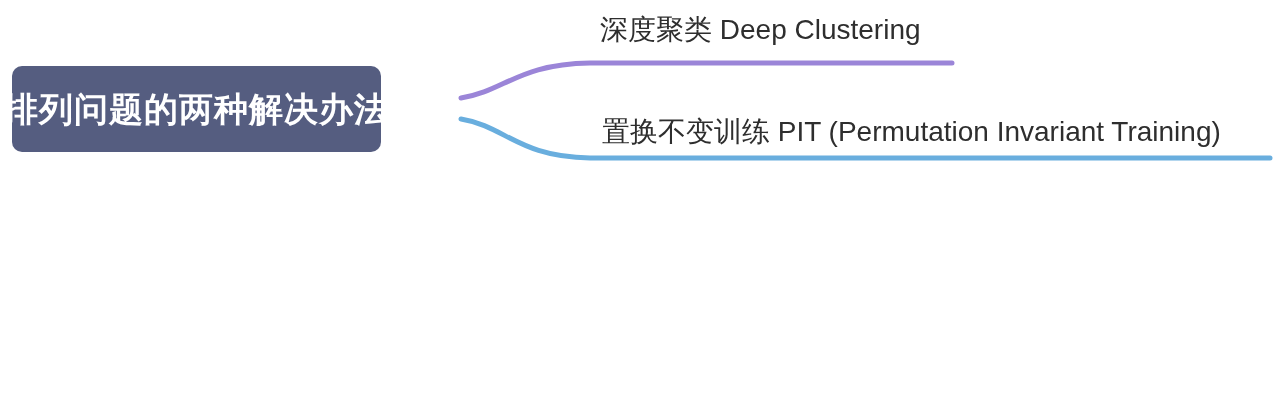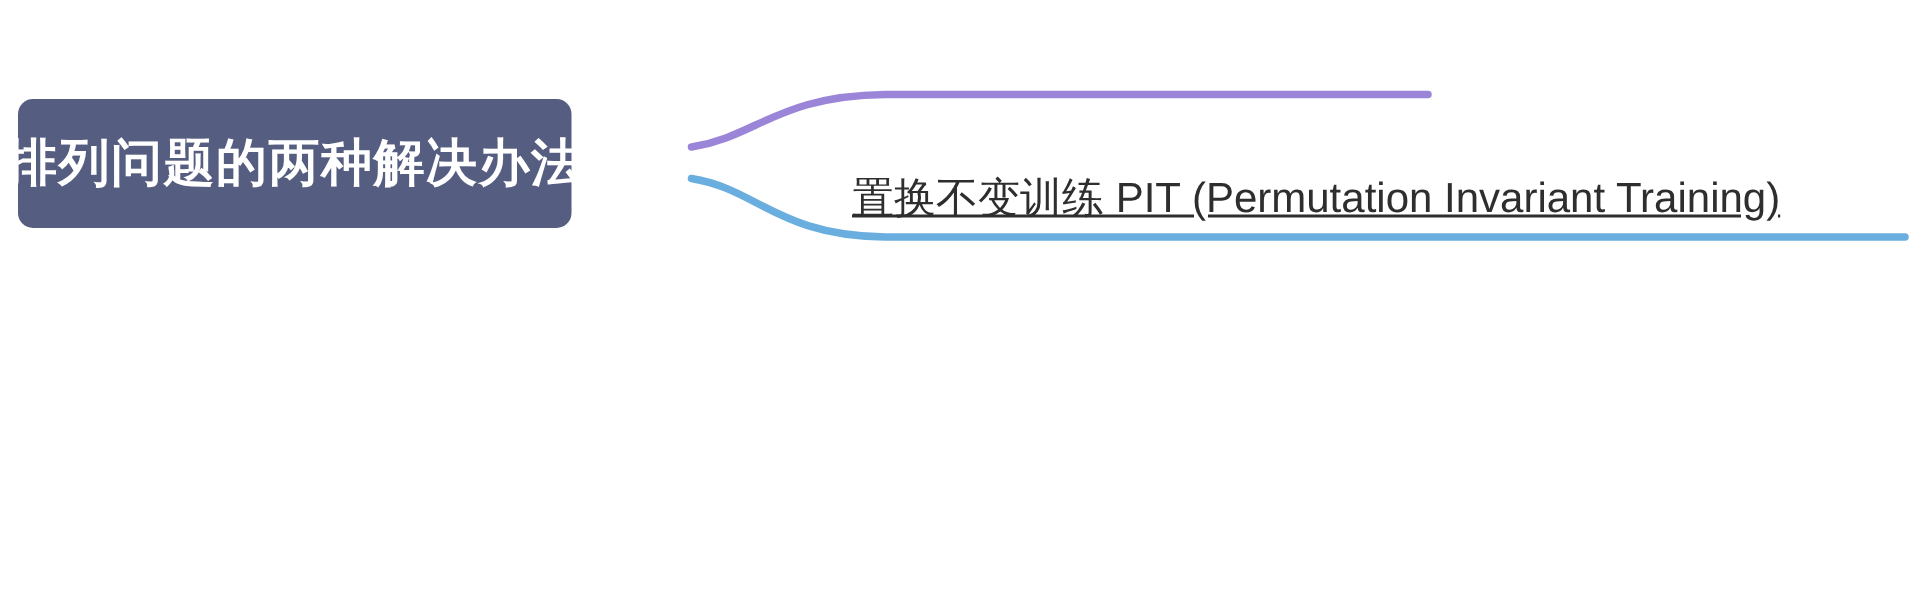--- a/index.html
+++ b/index.html
@@ -51,35 +51,35 @@
     color: var(--branch-text, #2e2e2e);
     font-size: 28px;
     line-height: 32px;
     cursor: default;
   }
   .branch-topic.deep-clustering {
     left: 600px;
     top: 14px;
   }
   .branch-topic.pit {
-    left: 568px;
+    left: 602px;
     top: 116px;
-    text-decoration: underline;
   }
 </style>
 </head>
 <body>
 
 <div class="mindmap-canvas">
 
   <svg class="connector-layer" viewBox="0 0 1284 407" xmlns="http://www.w3.org/2000/svg">
     <path d="M 461 98 C 505 91 518 64 590 63 L 952 63" fill="none" stroke-width="5" stroke-linecap="round" stroke="#9b85d8"></path>
     <path d="M 461 119 C 505 126 518 157 590 158 L 1270 158" fill="none" stroke-width="5" stroke-linecap="round" stroke="#69aede"></path>
   </svg>
 
   <div class="root-topic">
     <span class="root-topic-label">排列问题的两种解决办法</span>
   </div>
 
+  <div class="branch-topic deep-clustering">深度聚类 Deep Clustering</div>
 
   <div class="branch-topic pit">置换不变训练 PIT (Permutation Invariant Training)</div>
 
 </div>
 
 </body></html>

